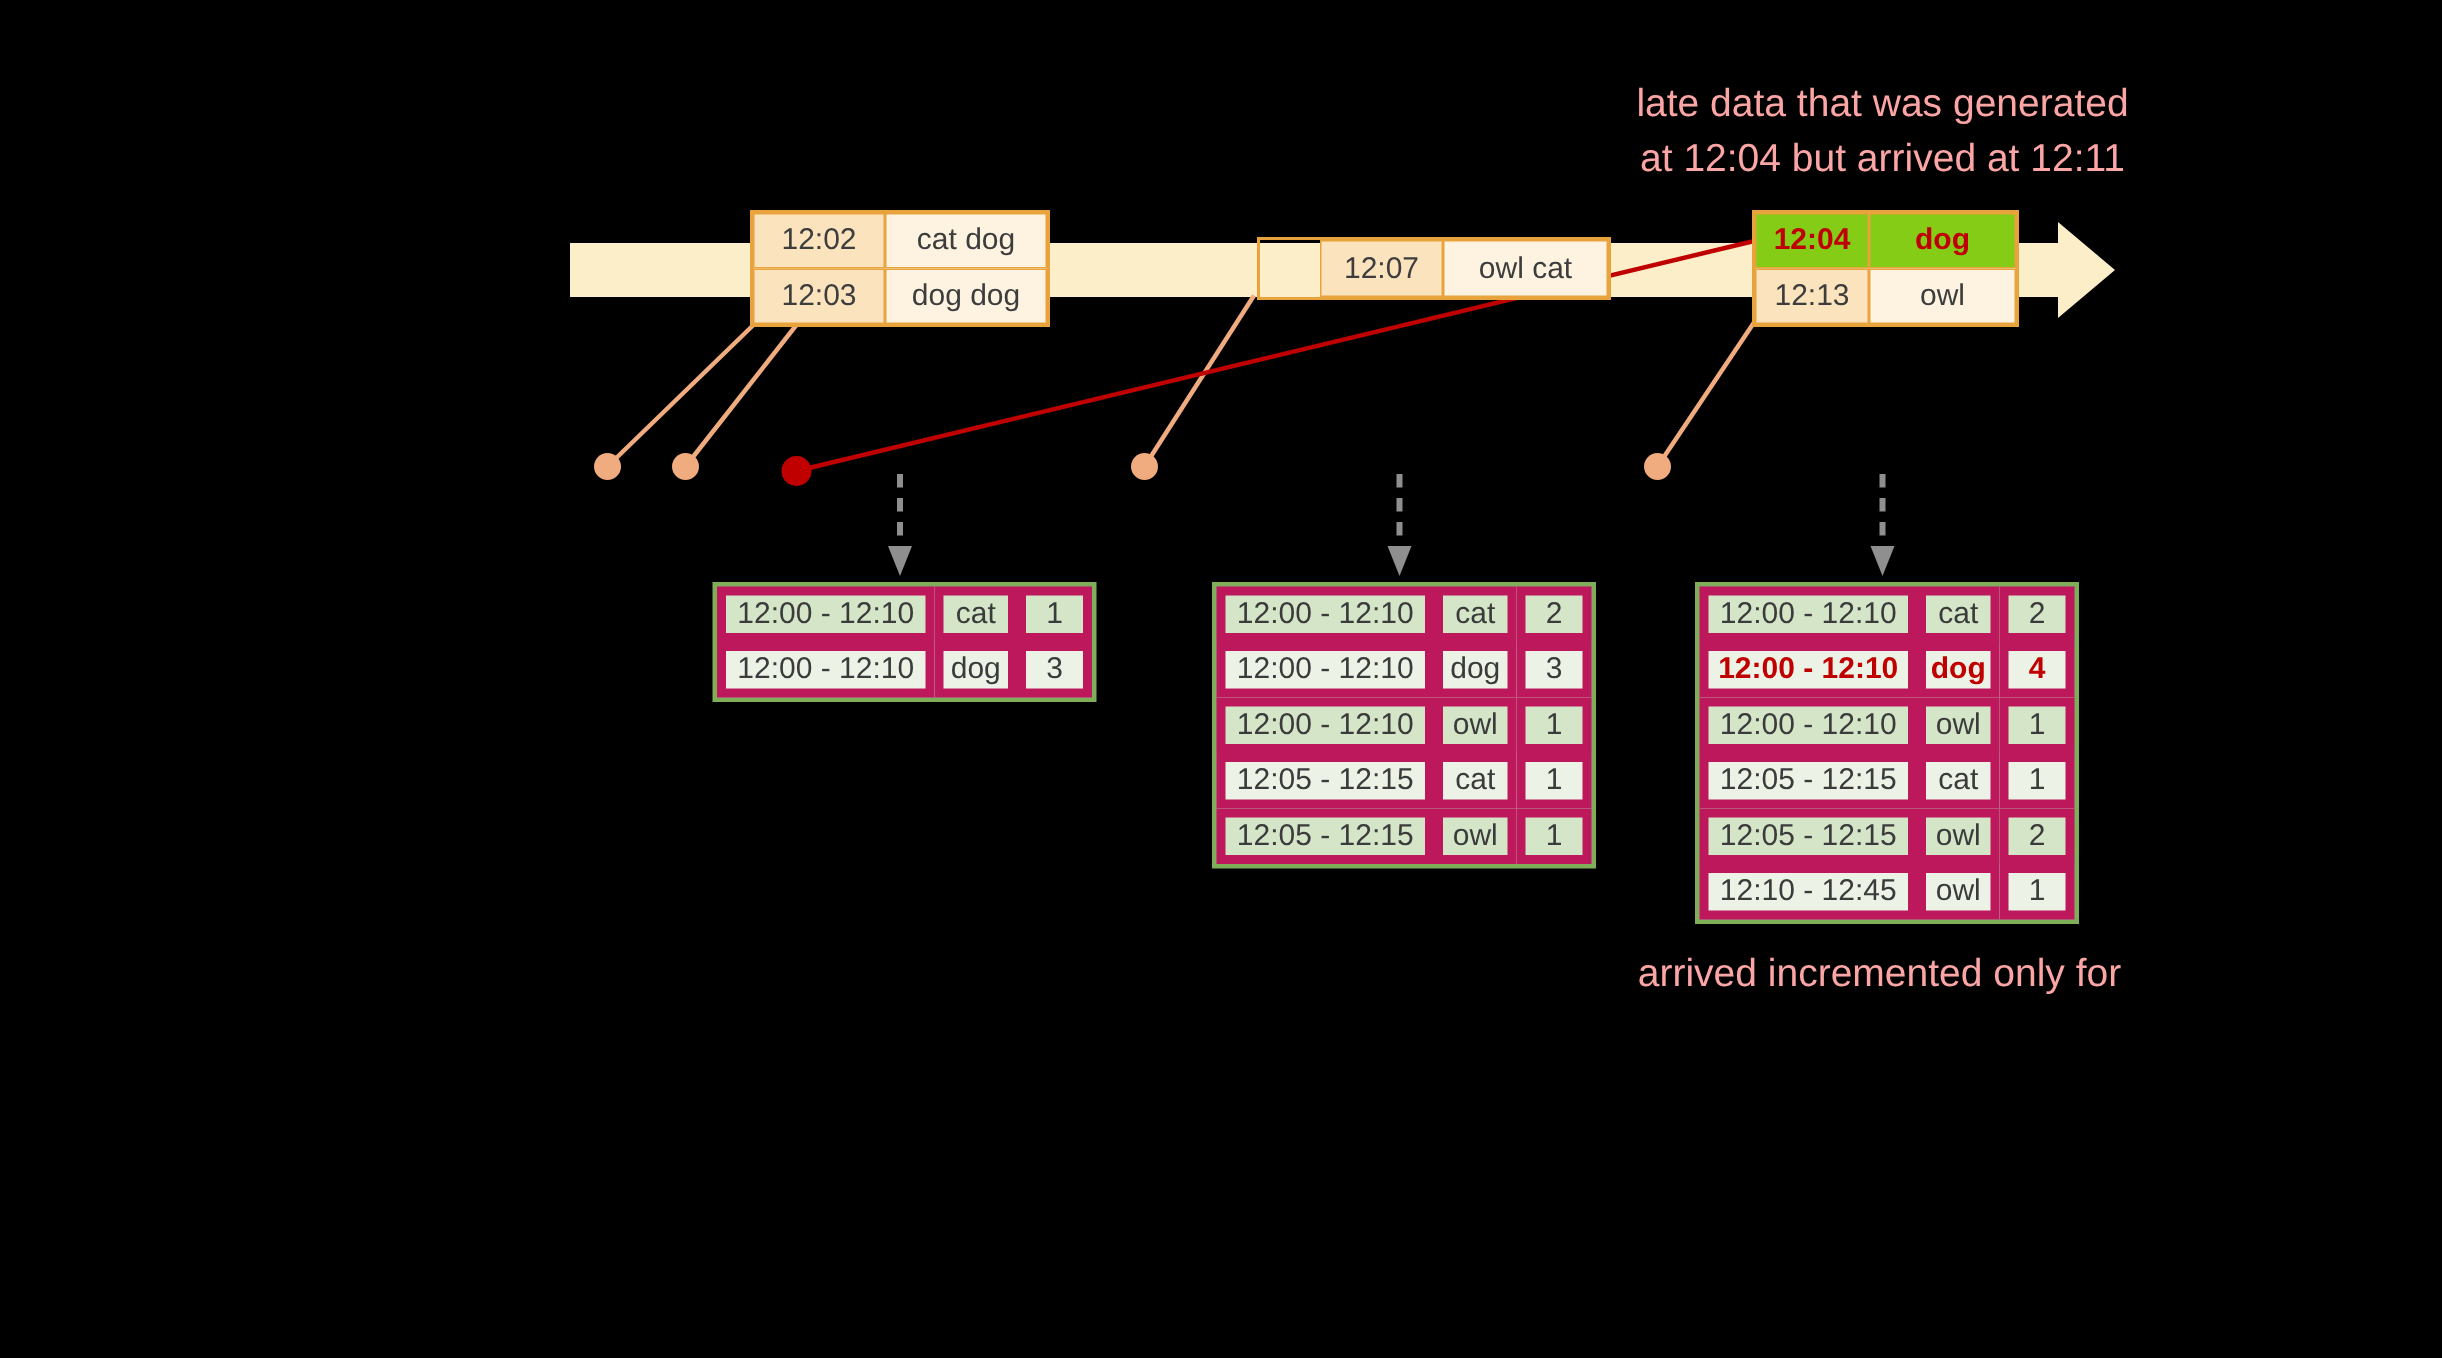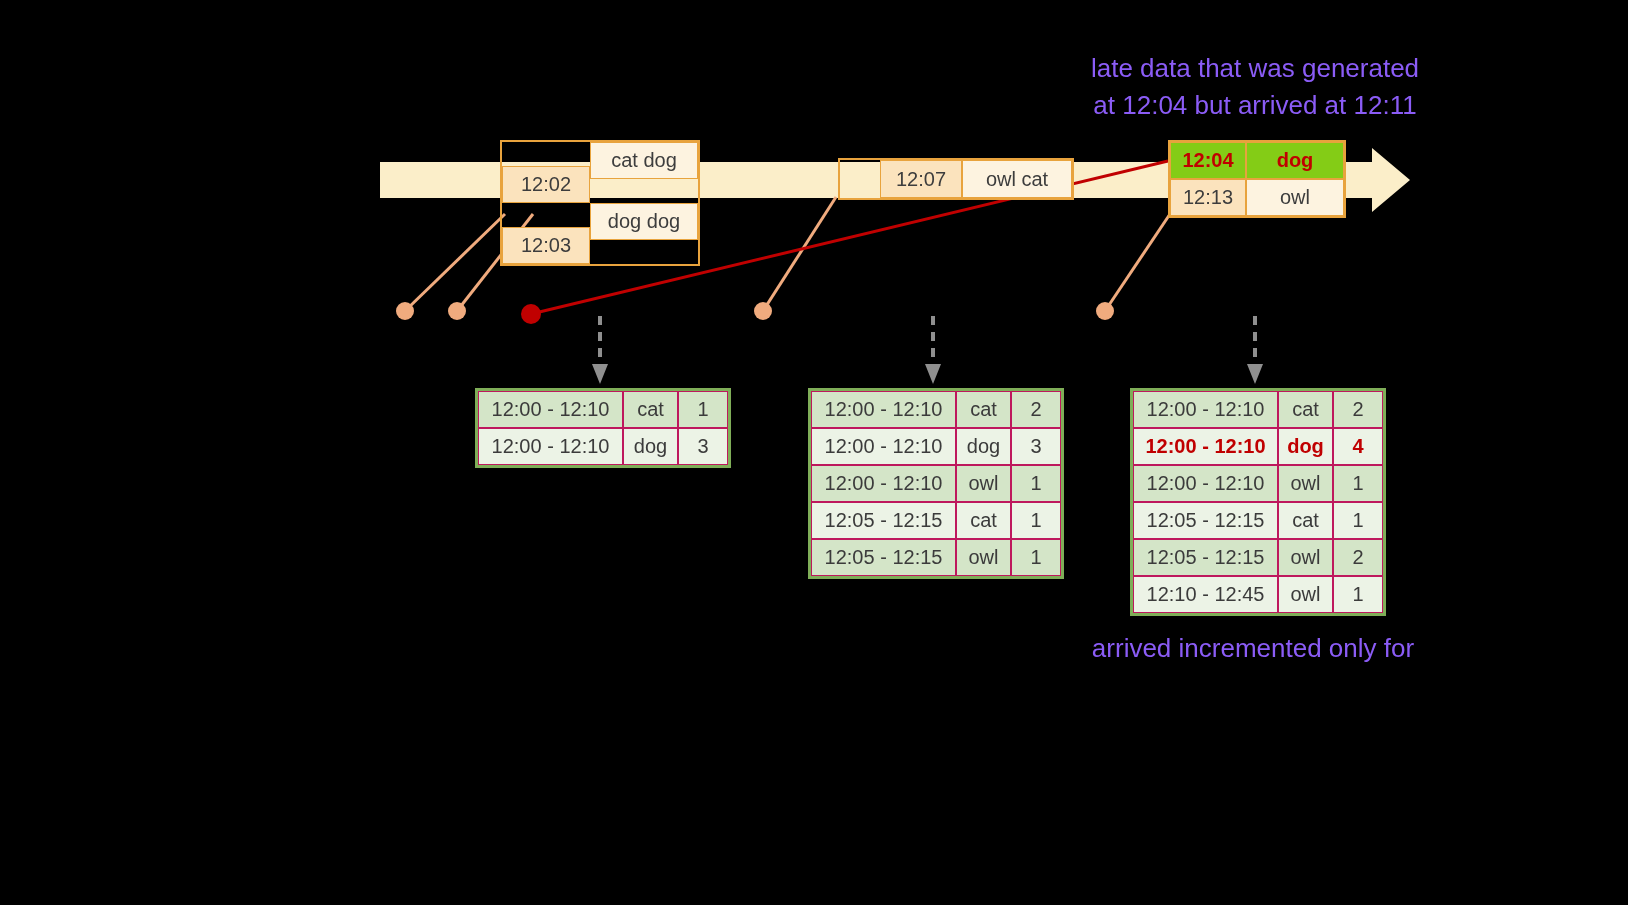--- a/index.html
+++ b/index.html
@@ -29,54 +29,54 @@
     border: 1px solid #e8a33d;
     height: 37px;
     display: flex;
     align-items: center;
     justify-content: center;
     font-size: 20px;
     color: #3d3d3d;
   }
   .ecell.time  { background: #fbe3bd; }
   .ecell.words { background: #fdf3e0; }
-  .et1 .time  { width: 88px; margin-top: 24px; }  .et1 .words { width: 108px; }
+  .et1 .time  { width: 88px; }  .et1 .words { width: 108px; }
   .et2 .time  { width: 82px; }  .et2 .words { width: 110px; } .et2 .ecell { height: 38px; }
   .et3 .time  { width: 76px; }  .et3 .words { width: 98px; }
   .late-row .ecell { background: #84cc16; color: #c00000; font-weight: bold; }
 
   
   .gtable {
     position: absolute;
     z-index: 2;
     border: 3px solid #7fae58;
   }
   .rrow { display: flex; }
   .rcell {
     box-sizing: border-box;
-    border: 1px solid #be185d;
+    border: 6px solid #be185d;
     height: 37px;
     display: flex;
     align-items: center;
     justify-content: center;
     font-size: 20px;
     color: #3b3b3b;
   }
   .rcell.win  { width: 145px; }
   .rcell.word { width: 55px; }
   .rcell.cnt  { width: 50px; }
   .row-dark  .rcell { background: #d4e5c8; }
   .row-light .rcell { background: #ecf3e6; }
   .red-row .rcell { color: #c00000; font-weight: bold; }
 
   
   .annotation {
     position: absolute;
     z-index: 3;
-    color: #8b5cf6;
+    color: #fca5a5;
     font-size: 26px;
     line-height: 37px;
     text-align: center;
   }
 </style>
 </head>
 <body>
 
 <div class="canvas">
 

